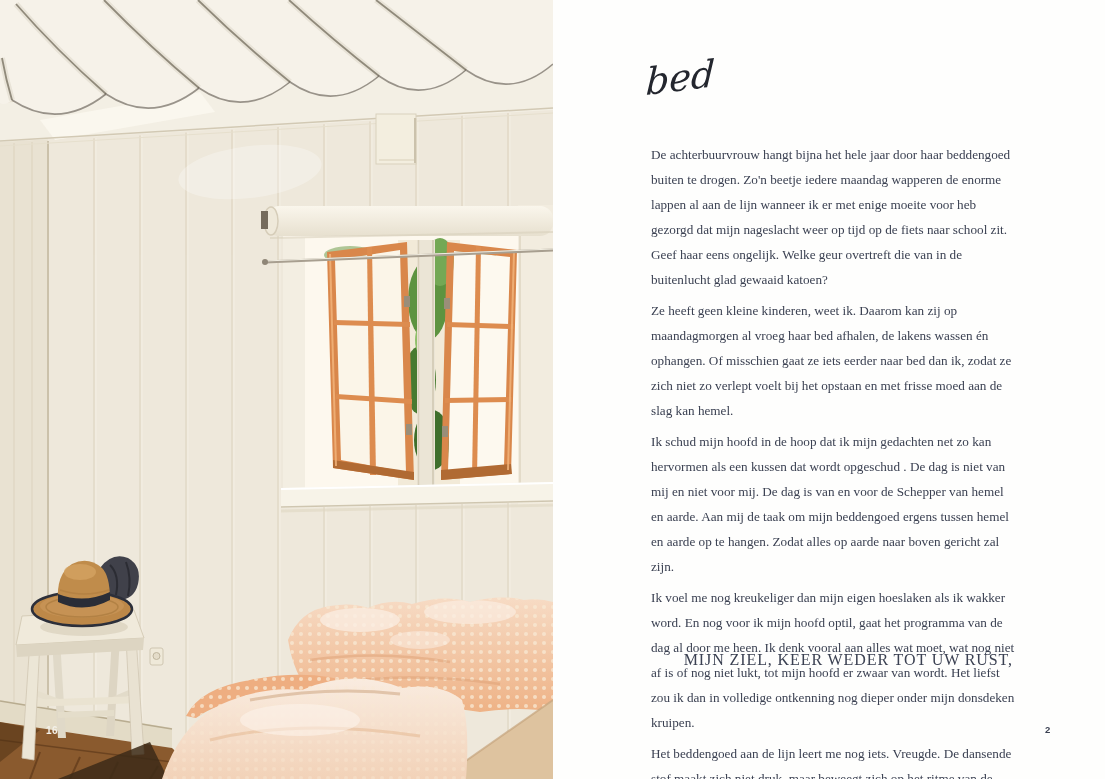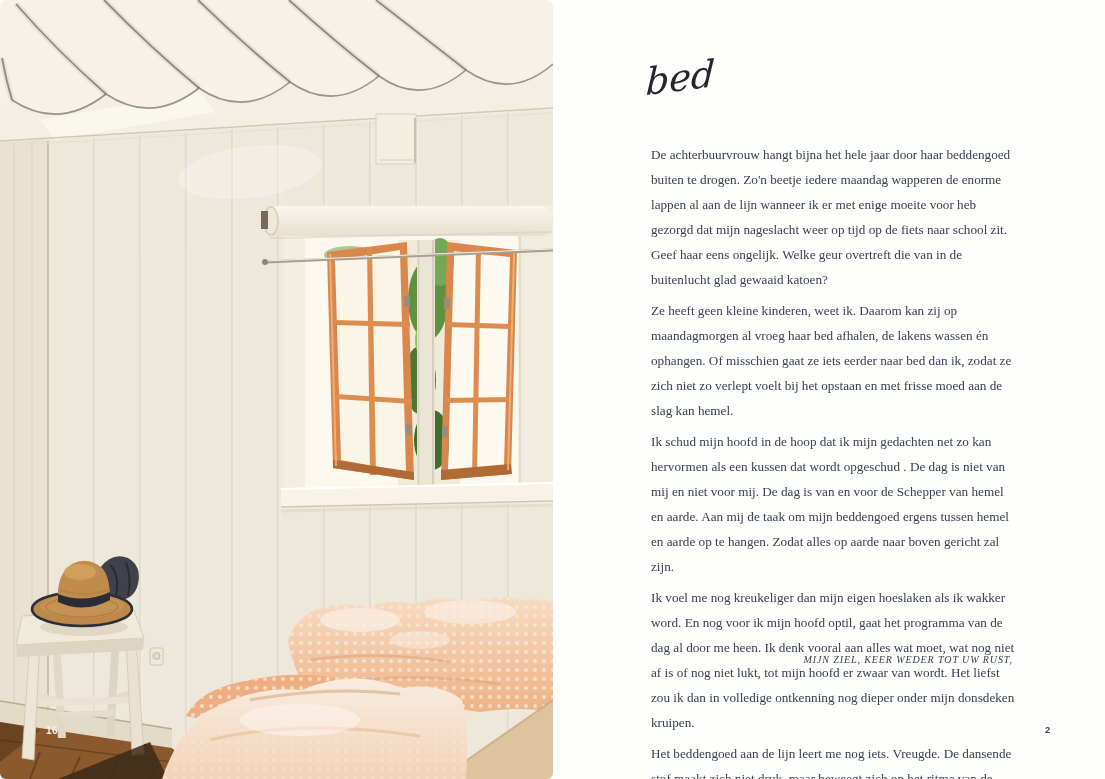--- a/index.html
+++ b/index.html
@@ -1,30 +1,30 @@
 <!DOCTYPE html>
 <html><head>
 <meta charset="utf-8">
 <style>
   html,body{margin:0;padding:0;background:#ffffff;}
   .spread{position:relative;width:1105px;height:779px;background:#ffffff;overflow:hidden;
           font-family:"Liberation Serif",serif;}
-  .photo-page{position:absolute;left:0;top:0;width:553px;height:779px;overflow:hidden;border-radius:6px;}
+  .photo-page{position:absolute;left:0;top:0;width:553px;height:779px;overflow:hidden;}
   .photo-page svg{display:block;}
   .pagenum-left{position:absolute;left:46px;top:725px;color:#f3f0e9;
       font-family:"Liberation Sans",sans-serif;font-size:10px;font-weight:bold;letter-spacing:.5px;}
   .text-page{position:absolute;left:553px;top:0;width:552px;height:779px;background:#fefefd;}
   .title-script{position:absolute;left:92px;top:64px;color:#23262e;
       font-family:"DejaVu Serif",serif;font-style:italic;font-size:37px;line-height:1;
       transform:rotate(-7deg) skewX(-10deg);transform-origin:left bottom;}
   .body-text{position:absolute;left:98px;top:142px;width:366px;color:#3b4152;
       font-size:13.2px;line-height:25px;}
   .body-text p{margin:0 0 6px 0;}
   .quote{position:absolute;top:650px;right:92px;text-align:right;color:#3b4152;}
-  .quote .qline{font-size:10px;letter-spacing:.9px;line-height:19px;font-style:italic;}
+  .quote .qline{font-size:16px;letter-spacing:.9px;line-height:19px;}
   .quote .attr{font-size:12.6px;letter-spacing:.2px;line-height:19px;}
   .pagenum-right{position:absolute;left:492px;top:724px;color:#3b4152;
       font-family:"Liberation Sans",sans-serif;font-size:9.5px;font-weight:bold;}
 </style>
 </head>
 <body>
 
 <div class="spread">
 
   <div class="photo-page">

